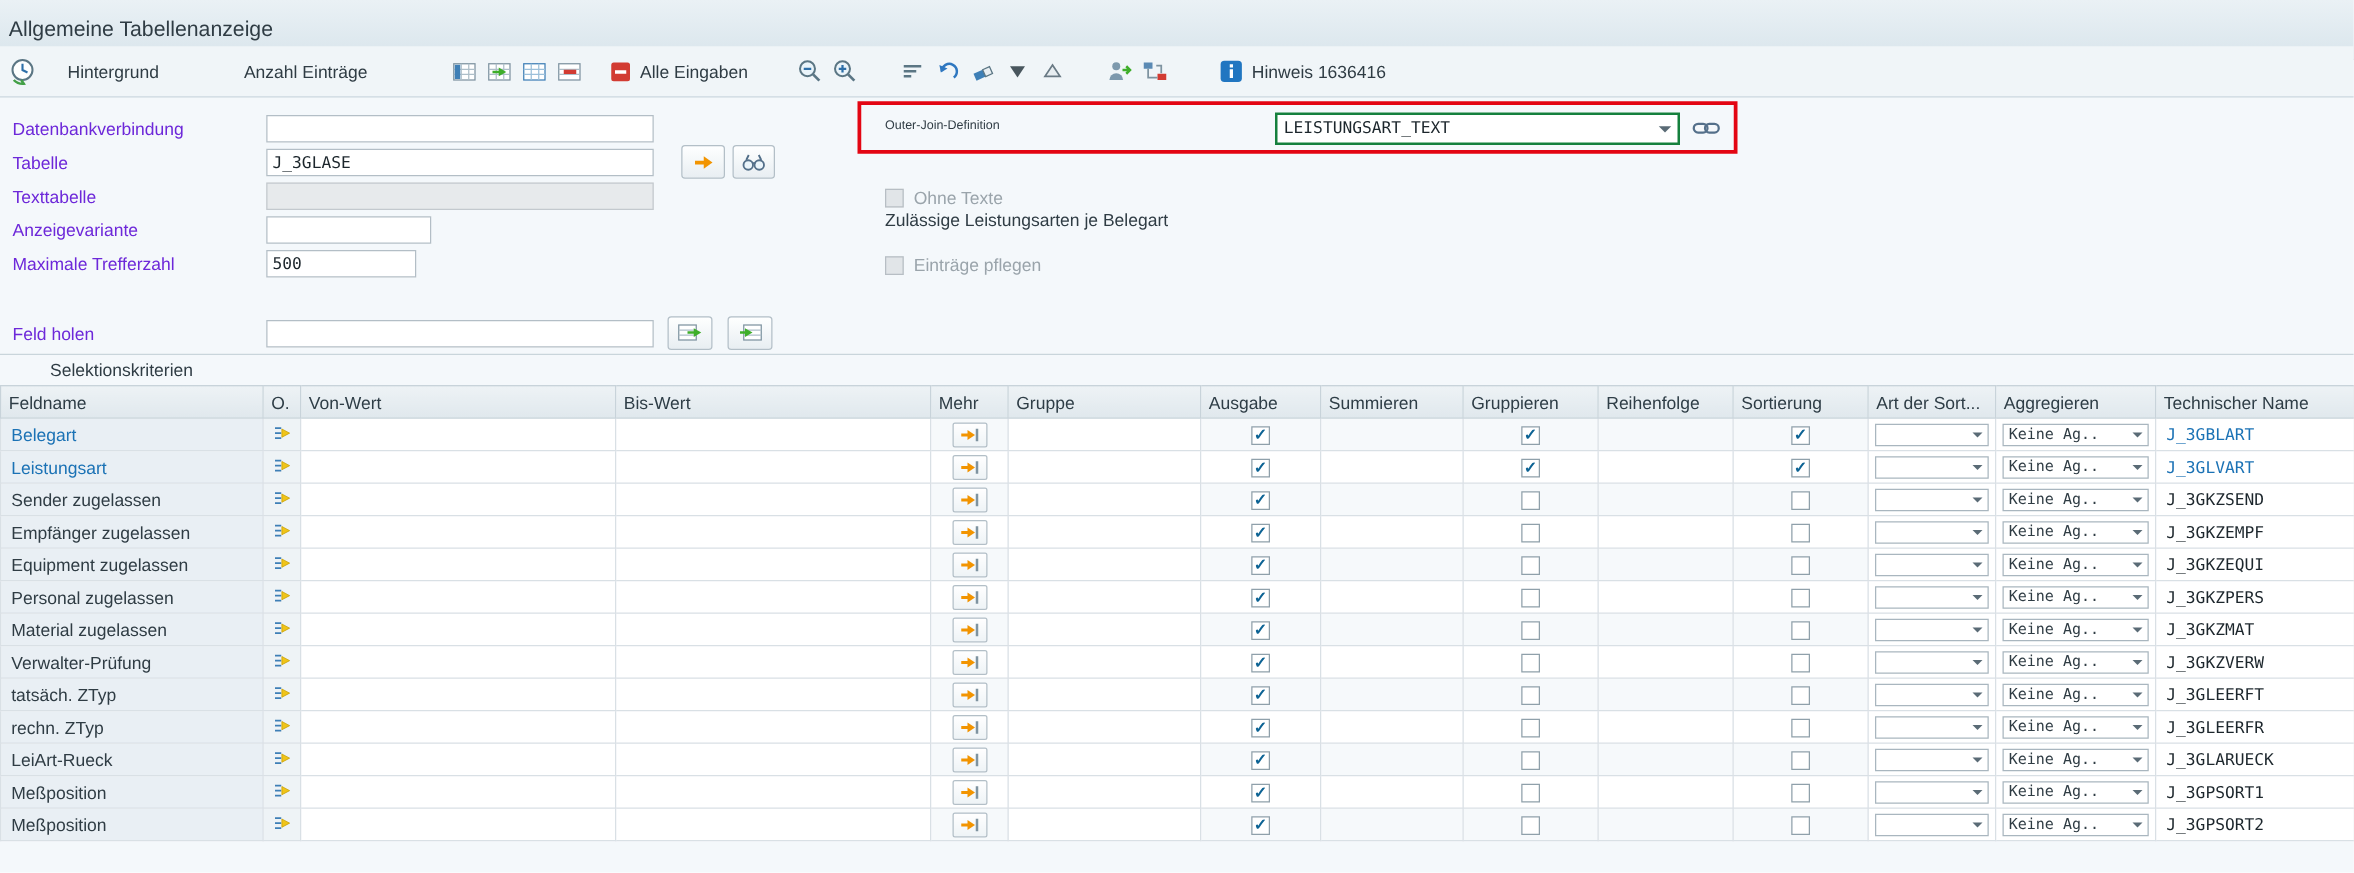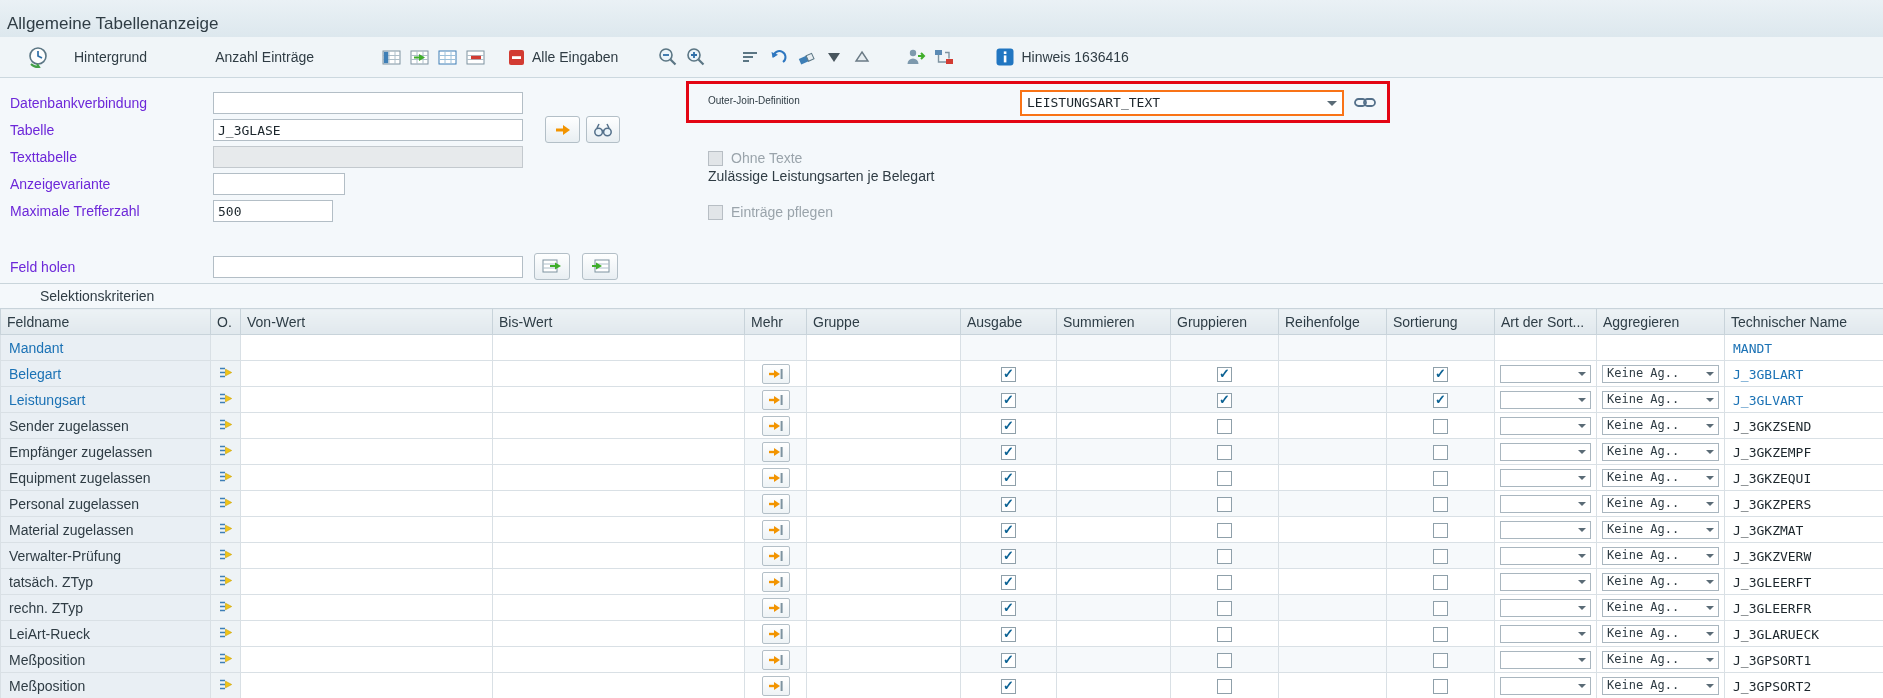--- a/index.html
+++ b/index.html
@@ -8,21 +8,21 @@
 
   
   .titlebar{position:absolute;top:0;left:0;right:0;height:48px;
     background:linear-gradient(#eaf1f5,#d9e5ec);border-bottom:1px solid #c3d1da;
     display:flex;align-items:center;padding-left:7px;box-sizing:border-box;}
   .titlebar .ttl{font-size:17px;color:#2f3c44;}
 
   
   .toolbar{position:absolute;top:37px;left:0;right:0;height:41px;
     background:#f0f5f8;border-bottom:1px solid #ccd8df;
-    display:flex;align-items:center;padding-left:24px;box-sizing:border-box;}
+    display:flex;align-items:center;padding-left:4px;box-sizing:border-box;}
   .tb-btn{display:inline-flex;align-items:center;gap:7px;border:none;background:transparent;
     height:30px;padding:0 6px;font-size:14px;color:#2f3c44;cursor:pointer;border-radius:3px;
     font-family:"Liberation Sans",sans-serif;white-space:nowrap;}
   .tb-ic{width:28px;height:28px;display:inline-flex;align-items:center;justify-content:center;
     background:transparent;border:none;padding:0;cursor:pointer;}
   .ticon{display:inline-flex;align-items:center;justify-content:center;}
 
   
   .frow{position:absolute;height:26px;display:flex;align-items:center;}
   .flabel{position:absolute;left:10px;width:200px;font-size:14px;color:#6d28d9;}
@@ -31,21 +31,21 @@
   .fld:disabled{background:#e7eaec;border-color:#c3c9ce;}
   .mini-btn{position:absolute;height:27px;border:1px solid #b3bfc7;border-radius:3px;
     background:linear-gradient(#feffff,#e8eef2);display:inline-flex;align-items:center;
     justify-content:center;cursor:pointer;padding:0;box-sizing:border-box;}
 
   
   .annotation{position:absolute;left:686px;top:81px;width:704px;height:42px;
     border:3px solid #e30613;box-sizing:border-box;pointer-events:none;z-index:40;}
   .oj-label{position:absolute;left:708px;top:95px;font-size:10px;color:#2f3c44;}
   .oj-combo{position:absolute;left:1020px;top:90px;width:324px;height:26px;
-    border:2px solid #f97316;background:#fff;box-sizing:border-box;cursor:text;}
+    border:2px solid #15803d;background:#fff;box-sizing:border-box;cursor:text;}
   .oj-combo .val{position:absolute;left:5px;top:3px;font:13px "DejaVu Sans Mono",monospace;color:#1c262c;}
   .chev{position:absolute;right:5px;top:9px;width:0;height:0;
     border:5px solid transparent;border-top-color:#5a6b76;}
   .oj-chain{position:absolute;left:1352px;top:92px;width:26px;height:22px;border:none;
     background:transparent;padding:0;cursor:pointer;}
   .oj-sub{position:absolute;left:708px;top:130px;font-size:14px;color:#2f3c44;margin-top:38px;}
   .cbrow{position:absolute;left:708px;display:flex;align-items:center;gap:8px;}
   .cbrow .dis-lbl{font-size:14px;color:#9aa4ab;}
 
   
@@ -327,36 +327,20 @@
           <th>Gruppieren</th>
           <th>Reihenfolge</th>
           <th>Sortierung</th>
           <th>Art der Sort...</th>
           <th>Aggregieren</th>
           <th>Technischer Name</th>
         </tr>
       </thead>
       <tbody>
         <tr>
-          <td class="c-fn"><span class="lnk">Mandant</span></td>
-          <td class="c-op"></td>
-          <td class="c-in"></td>
-          <td class="c-in"></td>
-          <td class="c-mehr"></td>
-          <td class="c-in"></td>
-          <td class="c-chk"></td>
-          <td class="c-chk"></td>
-          <td class="c-chk"></td>
-          <td class="c-chk"></td>
-          <td class="c-chk"></td>
-          <td class="c-combo"></td>
-          <td class="c-combo"></td>
-          <td class="c-tech"><span class="mono lnk">MANDT</span></td>
-        </tr>
-        <tr>
           <td class="c-fn"><span class="lnk">Belegart</span></td>
           <td class="c-op"><button class="ms-btn">
               <svg width="15" height="15" viewBox="0 0 15 15">
                 <path d="M2 3.5h5M2 7.5h5M2 11.5h5" stroke="#3e7fb6" stroke-width="1.5" fill="none"></path>
                 <path d="M7.5 4.2l6.2 3.3-6.2 3.3z" fill="#f0c419" stroke="#c79f00" stroke-width="0.6"></path>
               </svg>
             </button></td>
           <td class="c-in"></td>
           <td class="c-in"></td>
           <td class="c-mehr"><button class="mehr-btn">

